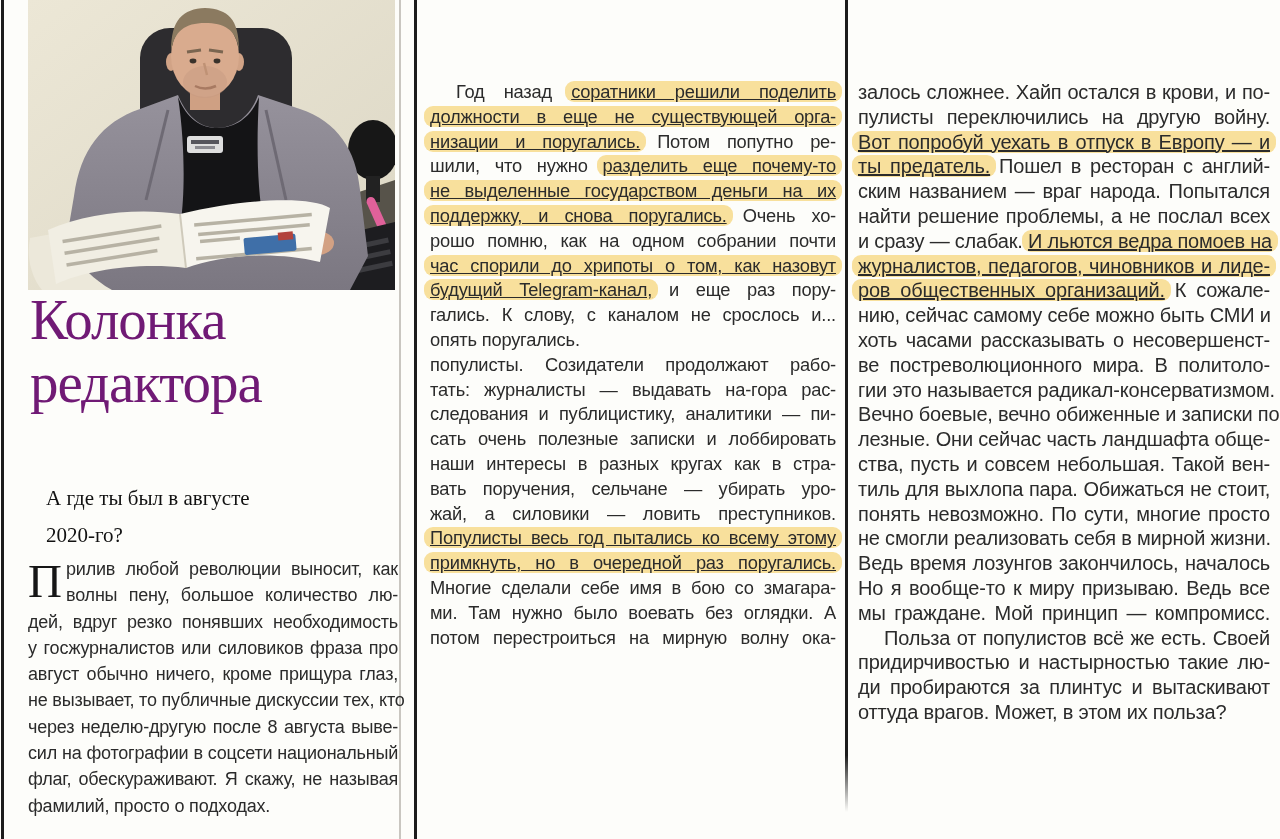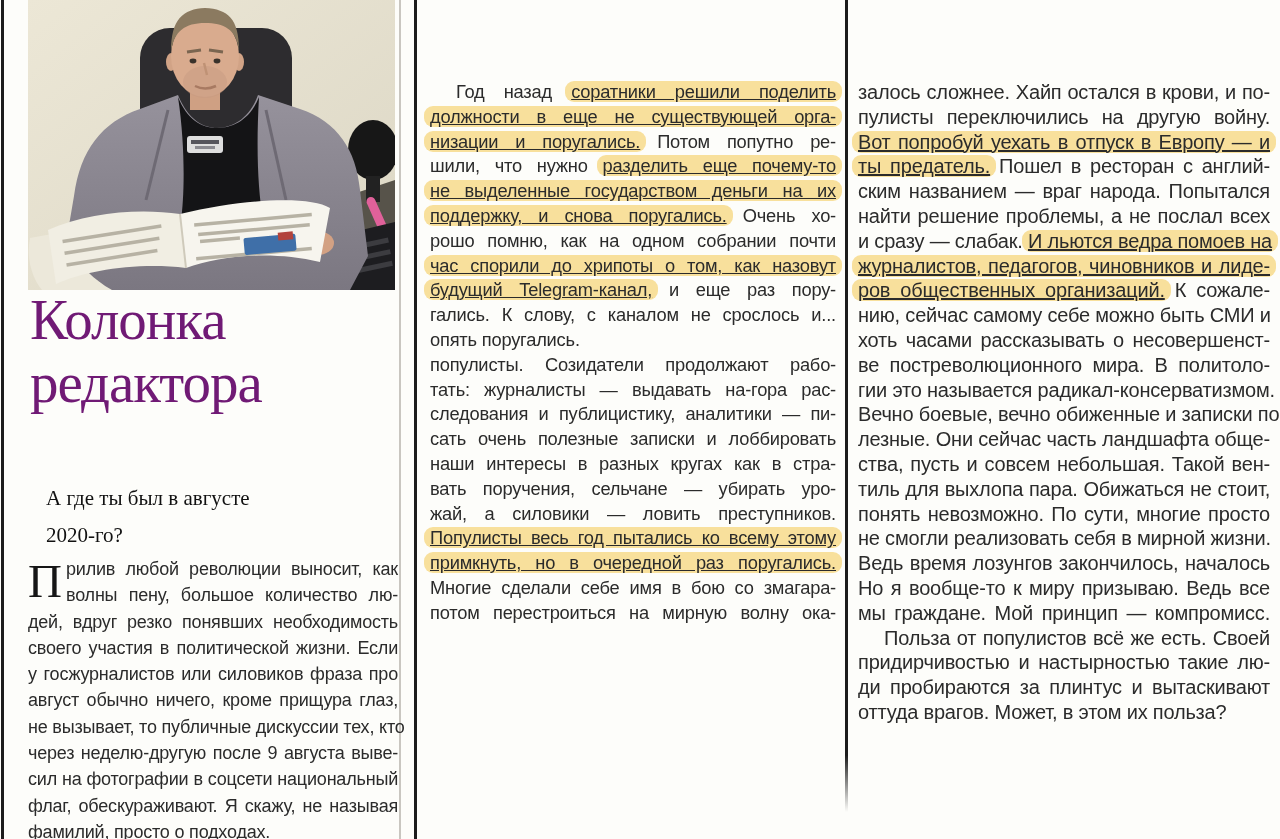--- a/index.html
+++ b/index.html
@@ -135,25 +135,24 @@
     <div>А где ты был в августе</div>
     <div>2020-го?</div>
   </div>
 
   <div class="body-left">
     <div class="dropcap">П</div>
     <div>
         <div class="line"><span>рилив любой революции выносит, как</span></div>
         <div class="line"><span>волны пену, большое количество лю-</span></div>
         <div class="line"><span>дей, вдруг резко понявших необходимость</span></div>
-        <div class="line"><span>своего участия в политической жизни. Если</span></div>
         <div class="line"><span>у госжурналистов или силовиков фраза про</span></div>
         <div class="line"><span>август обычно ничего, кроме прищура глаз,</span></div>
         <div class="line"><span>не вызывает, то публичные дискуссии тех, кто</span></div>
-        <div class="line"><span>через неделю-другую после 9 августа выве-</span></div>
+        <div class="line"><span>через неделю-другую после 8 августа выве-</span></div>
         <div class="line"><span>сил на фотографии в соцсети национальный</span></div>
         <div class="line"><span>флаг, обескураживают. Я скажу, не называя</span></div>
         <div class="line end"><span>фамилий, просто о подходах.</span></div>
       </div>
   </div>
 
   <div class="col-mid">
       <div class="line ind"><span>Год назад </span><span class="hl">соратники решили поделить</span></div>
       <div class="line"><span class="hl">должности в еще не существующей орга-</span></div>
       <div class="line"><span class="hl">низации и поругались.</span><span> Потом попутно ре-</span></div>
@@ -168,20 +167,21 @@
       <div class="line"><span>популисты. Созидатели продолжают рабо-</span></div>
       <div class="line"><span>тать: журналисты — выдавать на-гора рас-</span></div>
       <div class="line"><span>следования и публицистику, аналитики — пи-</span></div>
       <div class="line"><span>сать очень полезные записки и лоббировать</span></div>
       <div class="line"><span>наши интересы в разных кругах как в стра-</span></div>
       <div class="line"><span>вать поручения, сельчане — убирать уро-</span></div>
       <div class="line"><span>жай, а силовики — ловить преступников.</span></div>
       <div class="line"><span class="hl">Популисты весь год пытались ко всему этому</span></div>
       <div class="line"><span class="hl">примкнуть, но в очередной раз поругались.</span></div>
       <div class="line"><span>Многие сделали себе имя в бою со змагара-</span></div>
+      <div class="line"><span>ми. Там нужно было воевать без оглядки. А</span></div>
       <div class="line"><span>потом перестроиться на мирную волну ока-</span></div>
     </div>
   <div class="col-right">
       <div class="line"><span>залось сложнее. Хайп остался в крови, и по-</span></div>
       <div class="line"><span>пулисты переключились на другую войну.</span></div>
       <div class="line"><span class="hl">Вот попробуй уехать в отпуск в Европу — и</span></div>
       <div class="line"><span class="hl">ты предатель.</span><span> Пошел в ресторан с англий-</span></div>
       <div class="line"><span>ским названием — враг народа. Попытался</span></div>
       <div class="line"><span>найти решение проблемы, а не послал всех</span></div>
       <div class="line"><span>и сразу — слабак. </span><span class="hl">И льются ведра помоев на</span></div>

